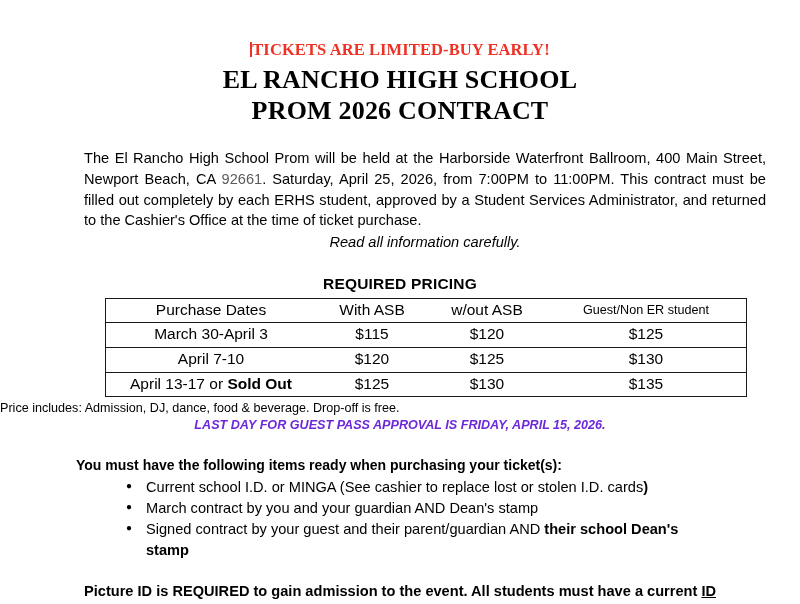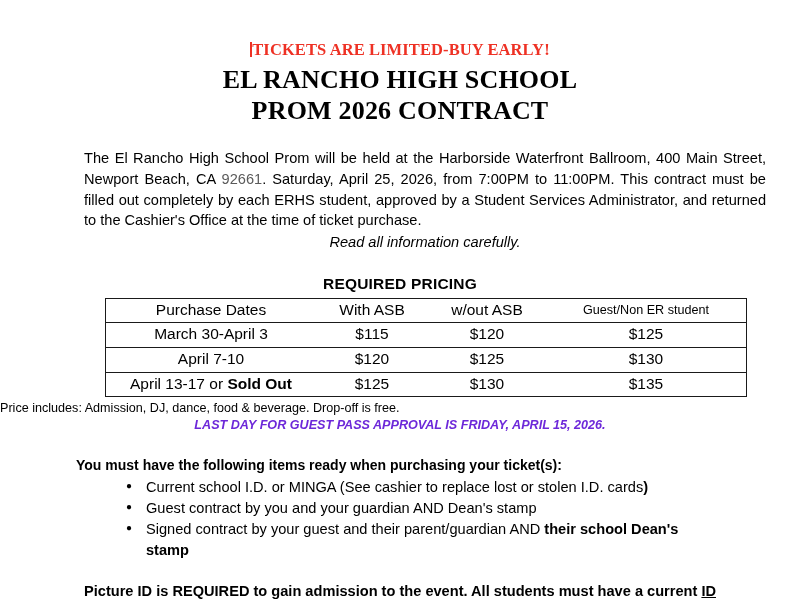--- a/index.html
+++ b/index.html
@@ -215,19 +215,19 @@
     </tbody>
       </table>
   </div>
 
   <div class="price-note">Price includes: Admission, DJ, dance, food &amp; beverage. Drop-off is free.</div>
   <div class="guest-deadline">LAST DAY FOR GUEST PASS APPROVAL IS FRIDAY, APRIL 15, 2026.</div>
 
   <div class="req-heading">You must have the following items ready when purchasing your ticket(s):</div>
   <ul class="req-list">
     <li><span>Current school I.D. or MINGA (See cashier to replace lost or stolen I.D. cards</span><span class="bold">)</span></li>
-    <li><span>Guest contract by you and your guardian AND Dean's stamp</span><span class="bold"></span></li>
+    <li><span>March contract by you and your guardian AND Dean's stamp</span><span class="bold"></span></li>
     <li><span>Signed contract by your guest and their parent/guardian AND </span><span class="bold">their school Dean's stamp</span></li>
   </ul>
 
   <p class="picid"><span>Picture ID is REQUIRED to gain admission to the event. All students must have a current </span><span class="ul">ID card from their school (either physical or digital).</span></p>
 
 </div>
 
 </body></html>

